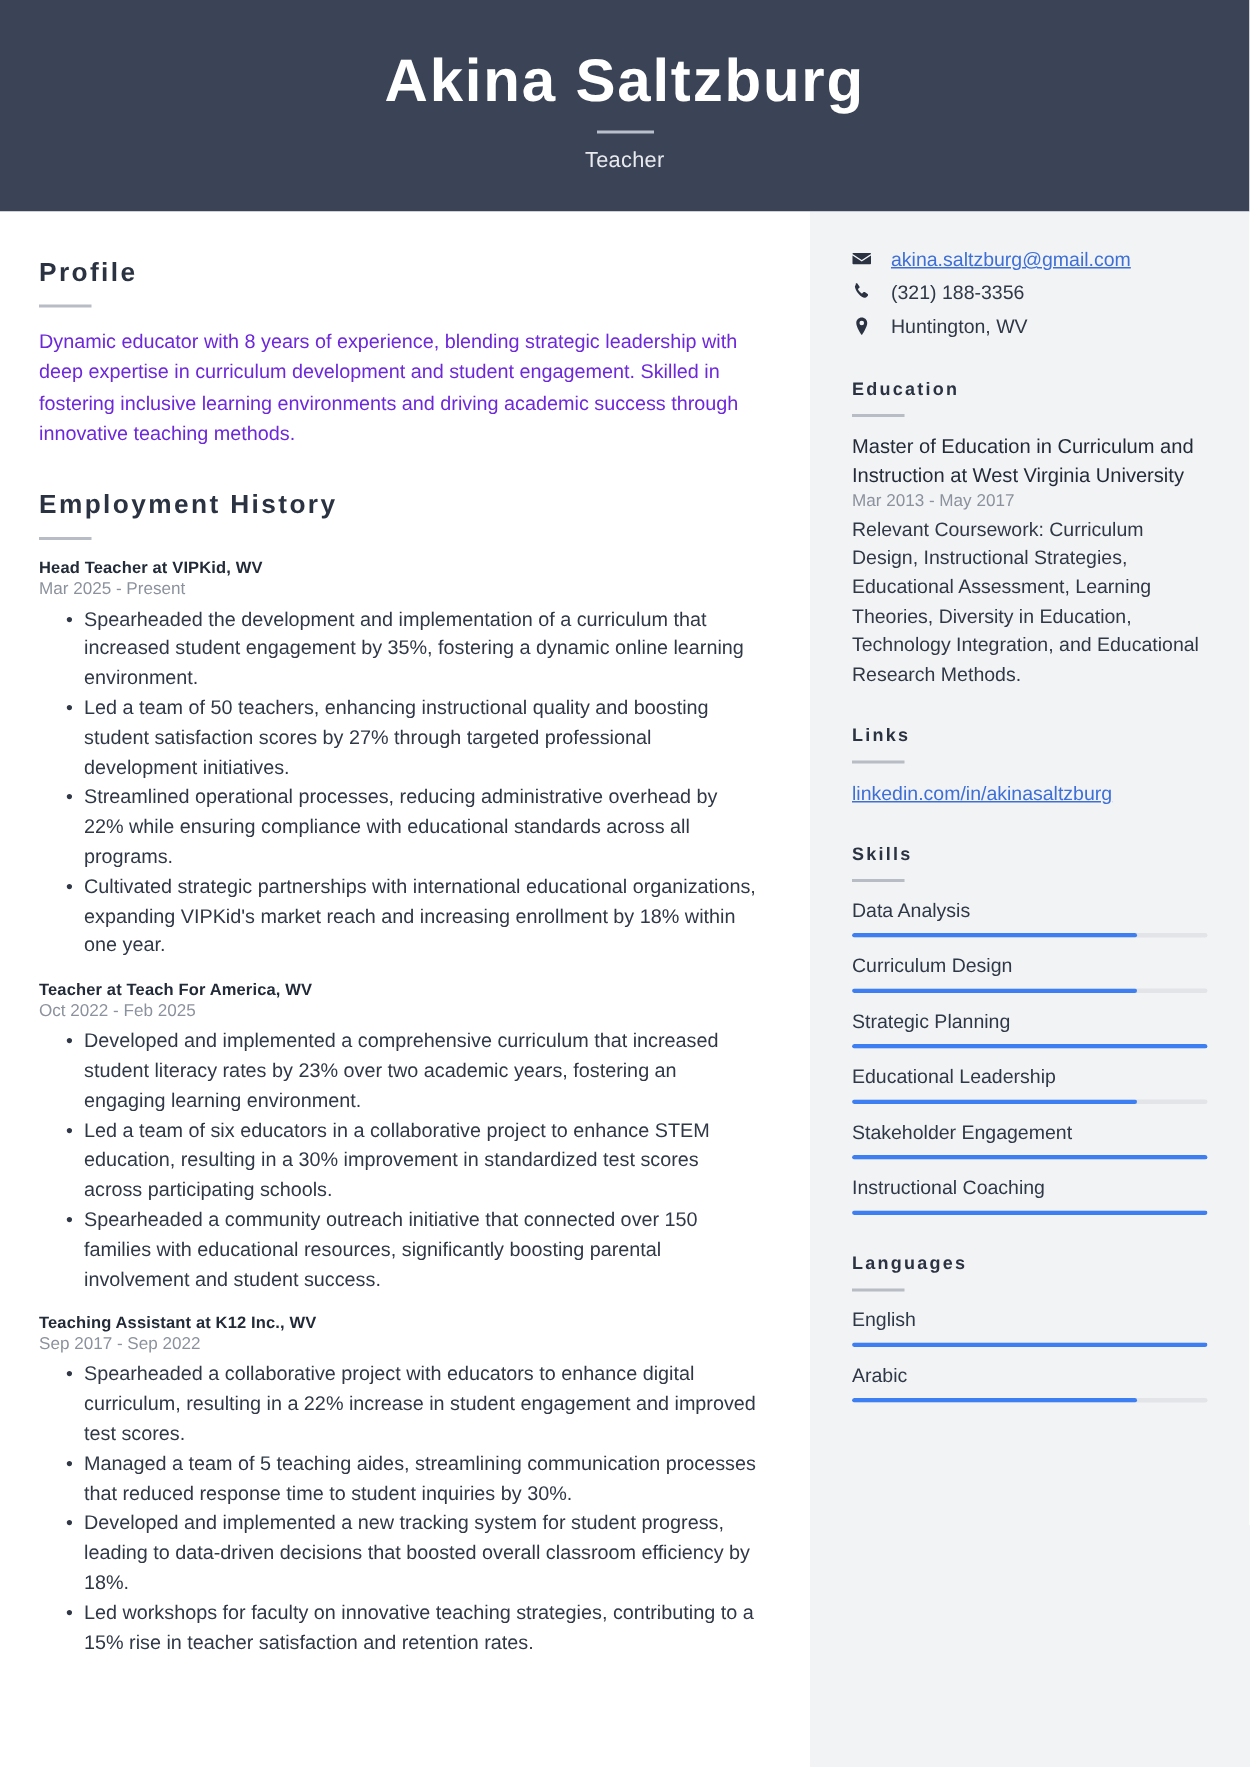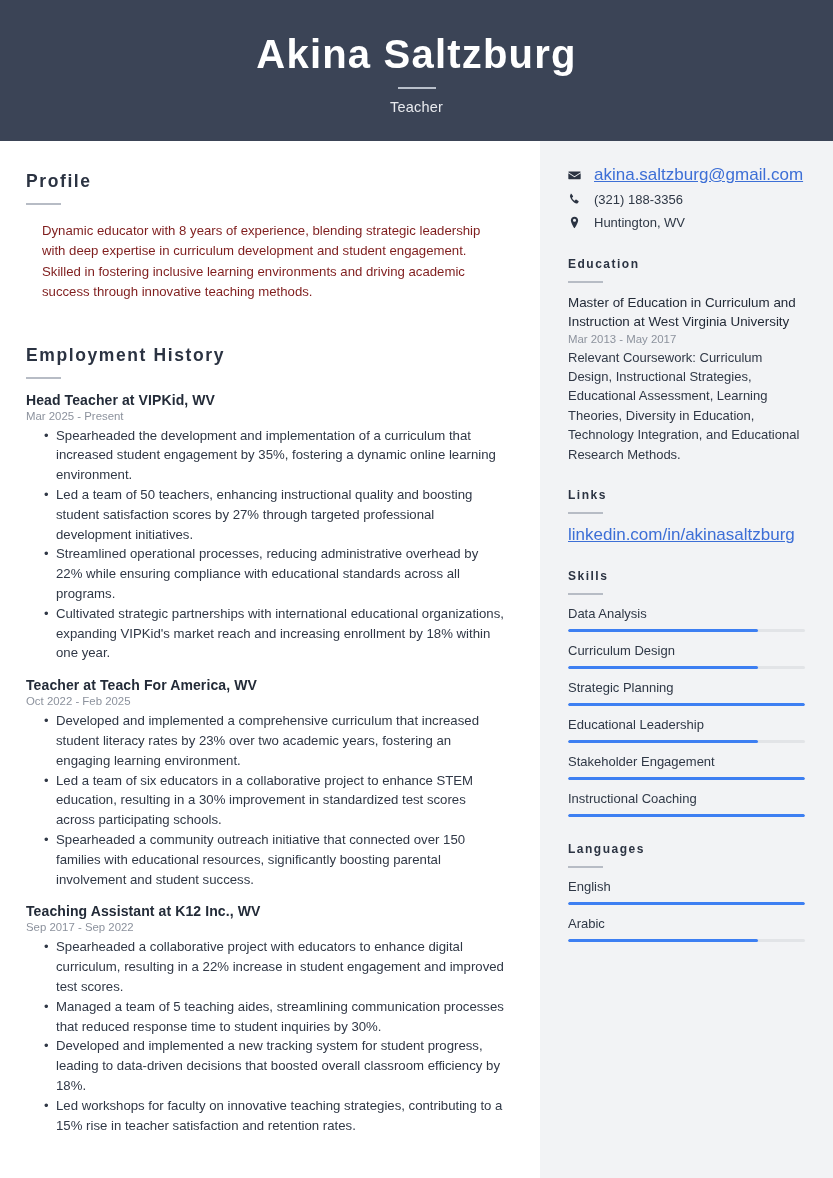--- a/index.html
+++ b/index.html
@@ -92,28 +92,28 @@
     margin: 11px 0 13px 0;
   }
   .sec-rule.side {
     margin: 10px 0 11px 0;
   }
 
   
   .profile-text {
     font-size: 13.2px;
     line-height: 20.4px;
-    color: #7f1d1d;
-    margin: 16px;
+    color: #6d28d9;
+    margin: 0;
   }
 
   
   .job { margin-bottom: 0; }
   .job-title {
-    font-size: 14px;
+    font-size: 11px;
     font-weight: 700;
     color: #232b38;
     margin: 0 0 2px 0;
     letter-spacing: 0.1px;
   }
   .job-dates {
     font-size: 11.4px;
     color: #8c929d;
     margin: 0 0 4px 0;
   }
@@ -159,21 +159,21 @@
     margin-right: 9px;
   }
   .contact-text {
     font-size: 13px;
     color: #2f3846;
     line-height: 17px;
   }
   a.link {
     color: #3d6fd6;
     text-decoration: underline;
-    font-size: 17px;
+    font-size: 13px;
   }
 
   
   .edu-title {
     font-size: 13.4px;
     font-weight: 400;
     color: #232b38;
     line-height: 18.8px;
     margin: 0 0 1px 0;
   }

